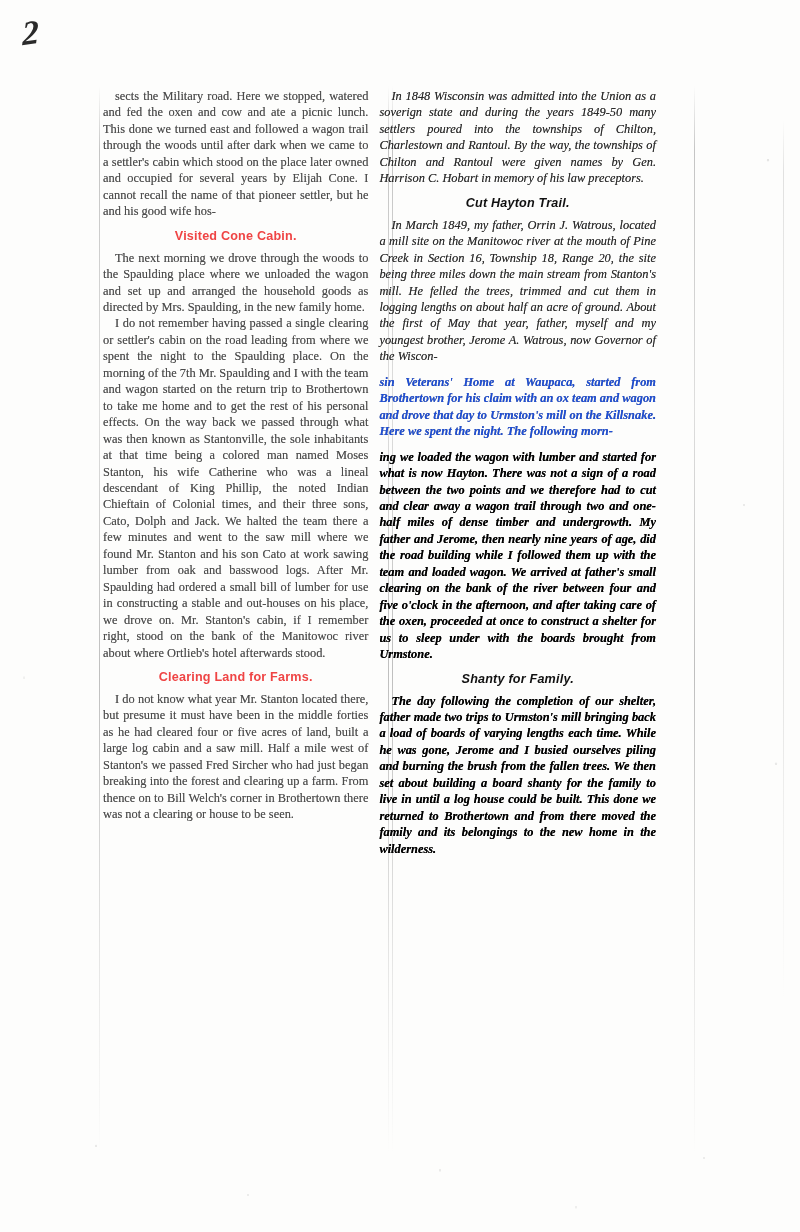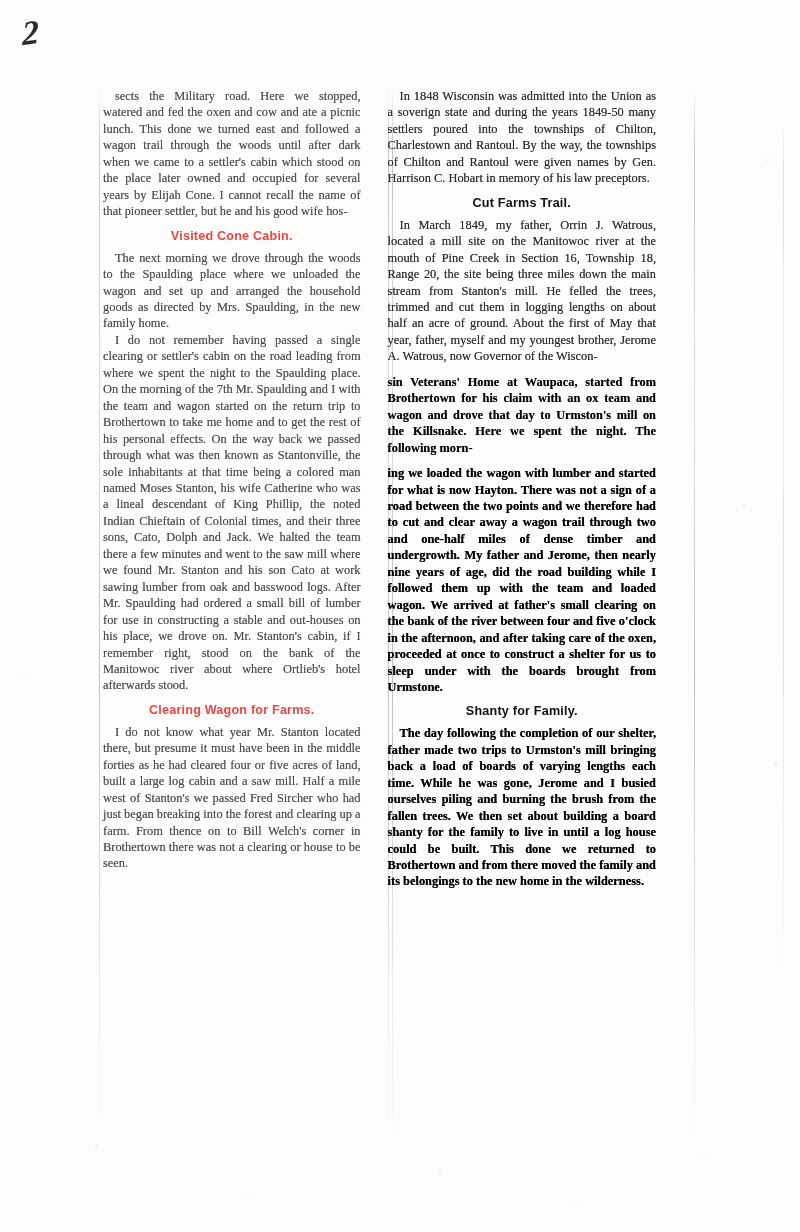--- a/index.html
+++ b/index.html
@@ -75,21 +75,21 @@
     position: absolute;
     left: 0;
     top: 88px;
     width: 656px;
     display: flex;
   }
   .column {
     box-sizing: border-box;
   }
   #col-left  { width: 290px; margin-left: 103px; padding-right: 6px; }
-  #col-right { width: 298px; margin-left: 19px;  padding-left: 2px; }
+  #col-right { width: 298px; margin-left: 3px;  padding-left: 2px; font-style: italic; }
 
   
   .para {
     margin: 0 0 0 0;
     text-align: justify;
     text-justify: inter-word;
     font-size: 12.4px;
     line-height: 16.45px;
     text-indent: 12px;
     hyphens: manual;
@@ -105,21 +105,21 @@
     font-weight: 500;
     text-shadow: 0 0 .35px rgba(25,25,25,.6);
   }
   
   #col-right .para.dark {
     color: #000000;
     font-weight: 700;
     text-shadow: 0 0 .5px rgba(0,0,0,.8);
   }
   #col-right .para.semi {
-    color: #000000;
+    color: #1d4ed8;
     font-weight: 600;
   }
 
   
   .degraded {
     color: #6e6e6e;
     text-shadow:
       0 0 .8px rgba(40,40,40,.5),
       1px 1px 0 rgba(30,30,30,.20),
       -1px 1px 0 rgba(30,30,30,.14);
@@ -156,27 +156,27 @@
 
   <div id="page-number">2</div>
 
   <div id="columns">
 
     <div class="column" id="col-left">
       <p class="para">sects the Military road. Here we stopped, watered and fed the oxen and cow and ate a picnic lunch. This done we turned east and followed a wagon trail through the woods until after dark when we came to a settler's cabin which stood on the place later owned and occupied for several years by Elijah Cone. I cannot recall the name of that pioneer settler, but he and his good wife hos-</p>
       <div class="subhead">Visited Cone Cabin.</div>
       <p class="para">The next morning we drove through the woods to the Spaulding place where we unloaded the wagon and set up and arranged the household goods as directed by Mrs. Spaulding, in the new family home.</p>
       <p class="para">I do not remember having passed a single clearing or settler's cabin on the road leading from where we spent the night to the Spaulding place. On the morning of the 7th Mr. Spaulding and I with the team and wagon started on the return trip to Brothertown to take me home and to get the rest of his personal effects. On the way back we passed through what was then known as Stantonville, the sole inhabitants at that time being a colored man named Moses Stanton, his wife Catherine who was a lineal descendant of King Phillip, the noted Indian Chieftain of Colonial times, and their three sons, Cato, Dolph and Jack. We halted the team there a few minutes and went to the saw mill where we found Mr. Stanton and his son Cato at work sawing lumber from oak and basswood logs. After Mr. Spaulding had ordered a small bill of lumber for use in constructing a stable and out-houses on his place, we drove on. Mr. Stanton's cabin, if I remember right, stood on the bank of the Manitowoc river about where Ortlieb's hotel afterwards stood.</p>
-      <div class="subhead">Clearing Wagon for Farms.</div>
+      <div class="subhead">Clearing Land for Farms.</div>
       <p class="para">I do not know what year Mr. Stanton located there, but presume it must have been in the middle forties as he had cleared four or five acres of land, built a large log cabin and a saw mill. Half a mile west of Stanton's we passed Fred Sircher who had just began breaking into the forest and clearing up a farm. From thence on to Bill Welch's corner in Brothertown there was not a clearing or house to be seen.</p>
     </div>
 
     <div class="column" id="col-right">
       <p class="para">In 1848 Wisconsin was admitted into the Union as a soverign state and during the years 1849-50 many settlers poured into the townships of Chilton, Charlestown and Rantoul. By the way, the townships of Chilton and Rantoul were given names by Gen. Harrison C. Hobart in memory of his law preceptors.</p>
-      <div class="subhead">Cut Farms Trail.</div>
+      <div class="subhead">Cut Hayton Trail.</div>
       <p class="para">In March 1849, my father, Orrin J. Watrous, located a mill site on the Manitowoc river at the mouth of Pine Creek in Section 16, Township 18, Range 20, the site being three miles down the main stream from Stanton's mill. He felled the trees, trimmed and cut them in logging lengths on about half an acre of ground. About the first of May that year, father, myself and my youngest brother, Jerome A. Watrous, now Governor of the Wiscon-</p>
       <div class="gap"></div>
       <p class="para cont semi">sin Veterans' Home at Waupaca, started from Brothertown for his claim with an ox team and wagon and drove that day to Urmston's mill on the Killsnake. Here we spent the night. The following morn-</p>
       <div class="gap"></div>
       <p class="para cont dark">ing we loaded the wagon with lumber and started for what is now Hayton. There was not a sign of a road between the two points and we therefore had to cut and clear away a wagon trail through two and one-half miles of dense timber and undergrowth. My father and Jerome, then nearly nine years of age, did the road building while I followed them up with the team and loaded wagon. We arrived at father's small clearing on the bank of the river between four and five o'clock in the afternoon, and after taking care of the oxen, proceeded at once to construct a shelter for us to sleep under with the boards brought from Urmstone.</p>
       <div class="subhead">Shanty for Family.</div>
       <p class="para dark">The day following the completion of our shelter, father made two trips to Urmston's mill bringing back a load of boards of varying lengths each time. While he was gone, Jerome and I busied ourselves piling and burning the brush from the fallen trees. We then set about building a board shanty for the family to live in until a log house could be built. This done we returned to Brothertown and from there moved the family and its belongings to the new home in the wilderness.</p>
     </div>
 
   </div>

